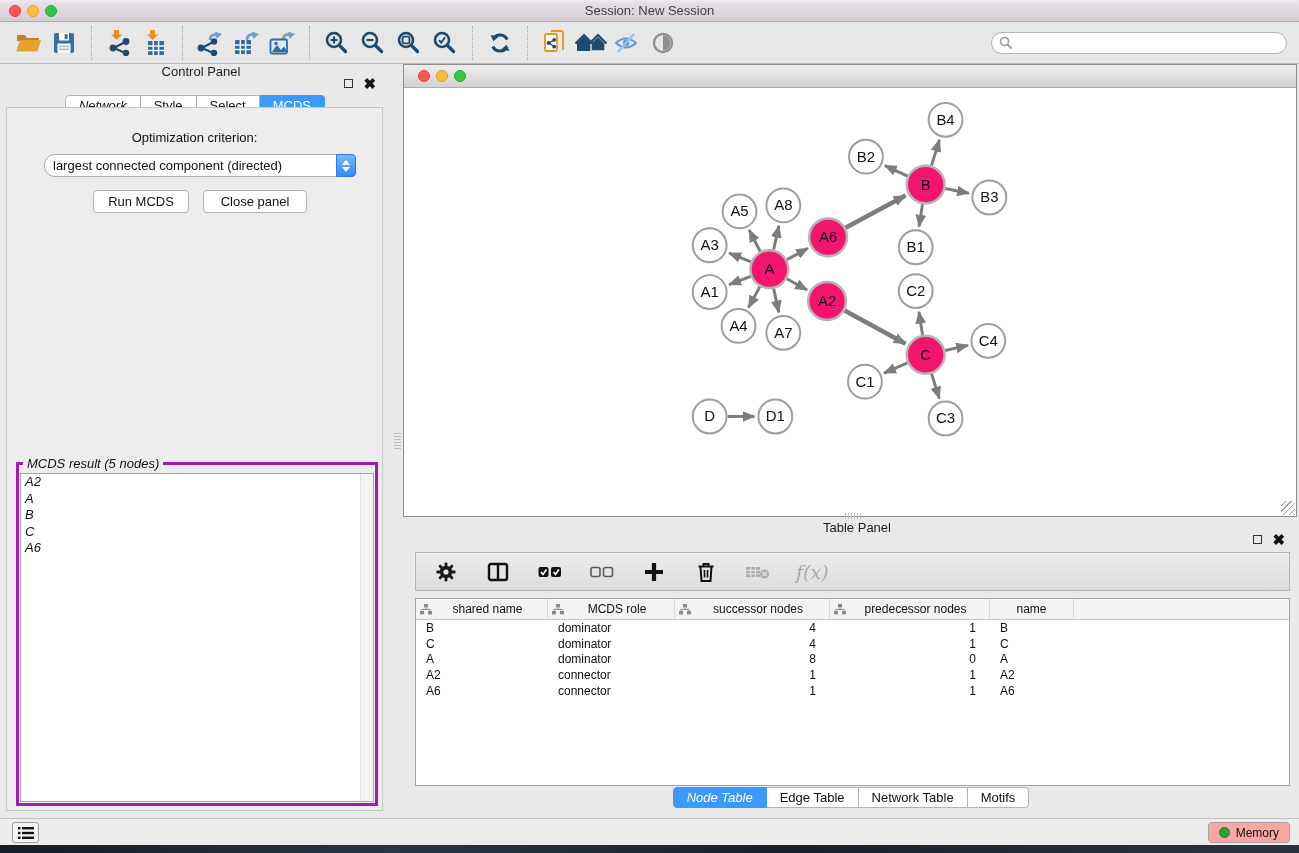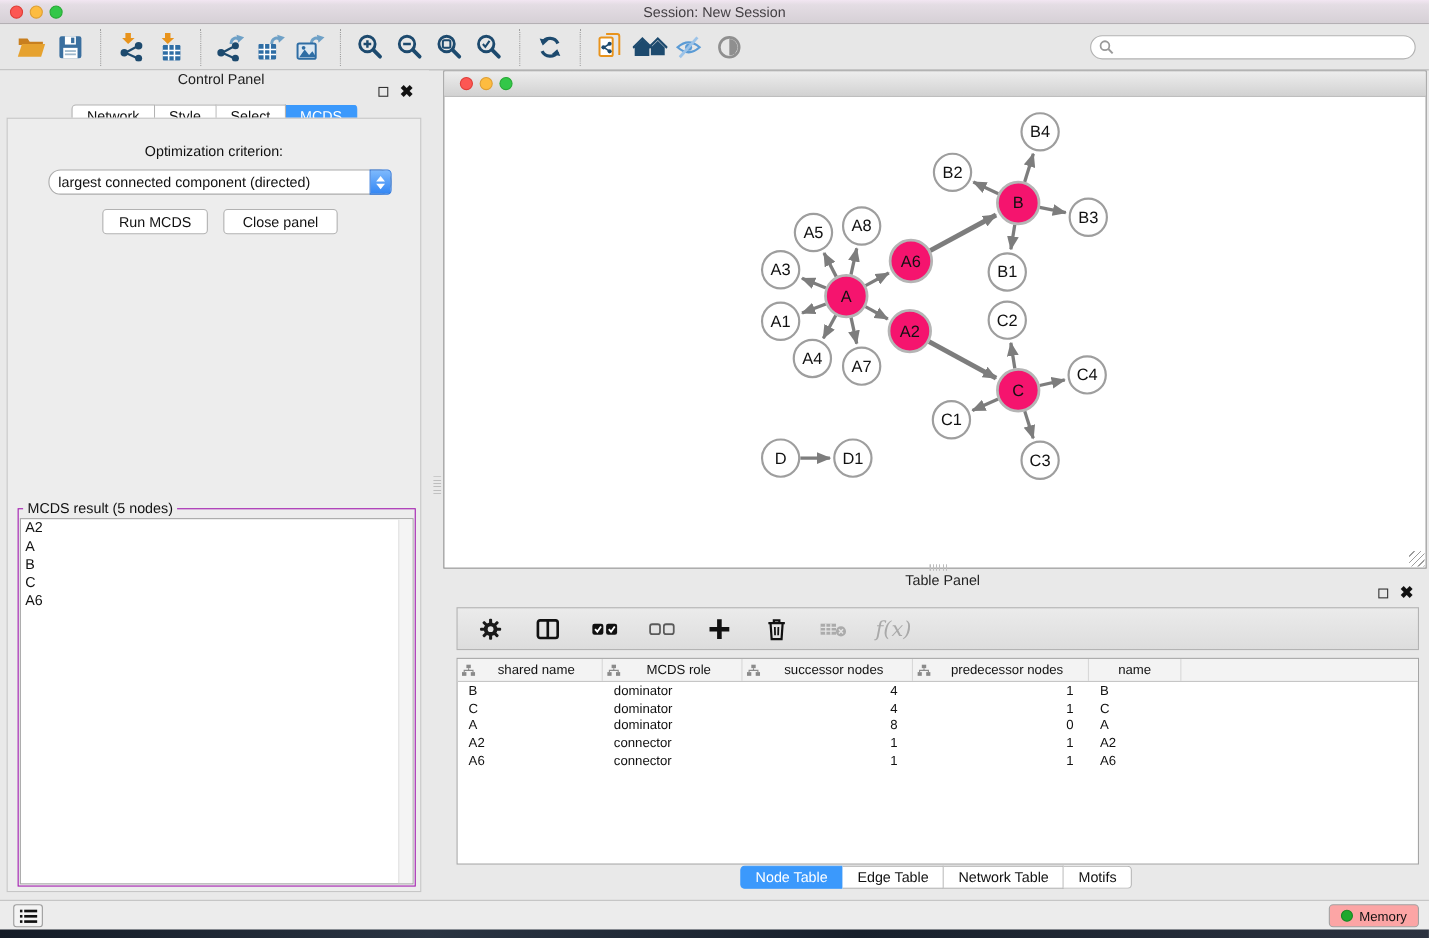--- a/index.html
+++ b/index.html
@@ -48,21 +48,21 @@
   .panel-icons { margin-left:auto; margin-right:14px; display:flex; align-items:center; gap:10px; }
   .float-box { width:9px; height:9px; border:1.6px solid #333; display:inline-block; }
   .close-x { font-size:15px; font-weight:bold; color:#111; line-height:9px; }
   
   .control-panel { position:absolute; left:0; top:64px; width:390px; height:754px; background:#e9e9e9; }
   .cp-tabs { position:absolute; top:31px; left:0; right:0; display:flex; justify-content:center; }
   .tab {
     height:21px; padding:2px 13px; font-size:13px; background:#fff;
     border:1px solid #b3b3b3; border-left:none; color:#111; cursor:default;
   }
-  .tab:first-child { border-left:1px solid #b3b3b3; border-radius:4px 0 0 4px; }
+  .tab:first-child { border-left:1px solid #b3b3b3; border-radius:4px 0 0 4px;font-style:italic; }
   .tab:last-child { border-radius:0 4px 4px 0; }
   .tab.active { background:#3b99fc; border-color:#3b99fc; color:#fff; }
   .cp-content {
     position:absolute; left:6px; right:7px; top:43px; bottom:7px;
     border:1px solid #c6c6c6; background:#ededed;
   }
   .opt-label { position:absolute; top:22px; left:0; right:0; text-align:center; font-size:13px; color:#111; }
   .dropdown {
     position:absolute; top:46px; left:37px; width:312px; height:23px;
     background:#fff; border:1px solid #ababab; border-radius:11px;
@@ -78,21 +78,21 @@
   .dd-down { width:0; height:0; border-left:4px solid transparent; border-right:4px solid transparent; border-top:5px solid #fff; }
   .cp-btn {
     position:absolute; top:82px; height:23px; background:#fff;
     border:1px solid #b2b2b2; border-radius:4px; font-size:13px; color:#111;
     font-family:"Liberation Sans",sans-serif; padding:0 14px;
   }
   .cp-btn.run { left:86px; width:96px; }
   .cp-btn.close { left:196px; width:104px; }
   .result-box {
     position:absolute; left:9px; right:4px; top:348px; height:344px;
-    border:1px solid #a21caf; margin-top:6px;
+    border:3px solid #a21caf; margin-top:6px;font-style:italic;
   }
   .result-legend {
     position:absolute; top:-9px; left:4px; background:#ededed; padding:0 4px;
     font-size:13px; color:#111;
   }
   .result-list {
     position:absolute; inset:8px 1px 1px 1px; background:#fff; border:1px solid #a5a5a5;
     font-size:13px; color:#111; overflow:hidden;
   }
   .result-list .item { padding:0 4px; line-height:16.5px; }

